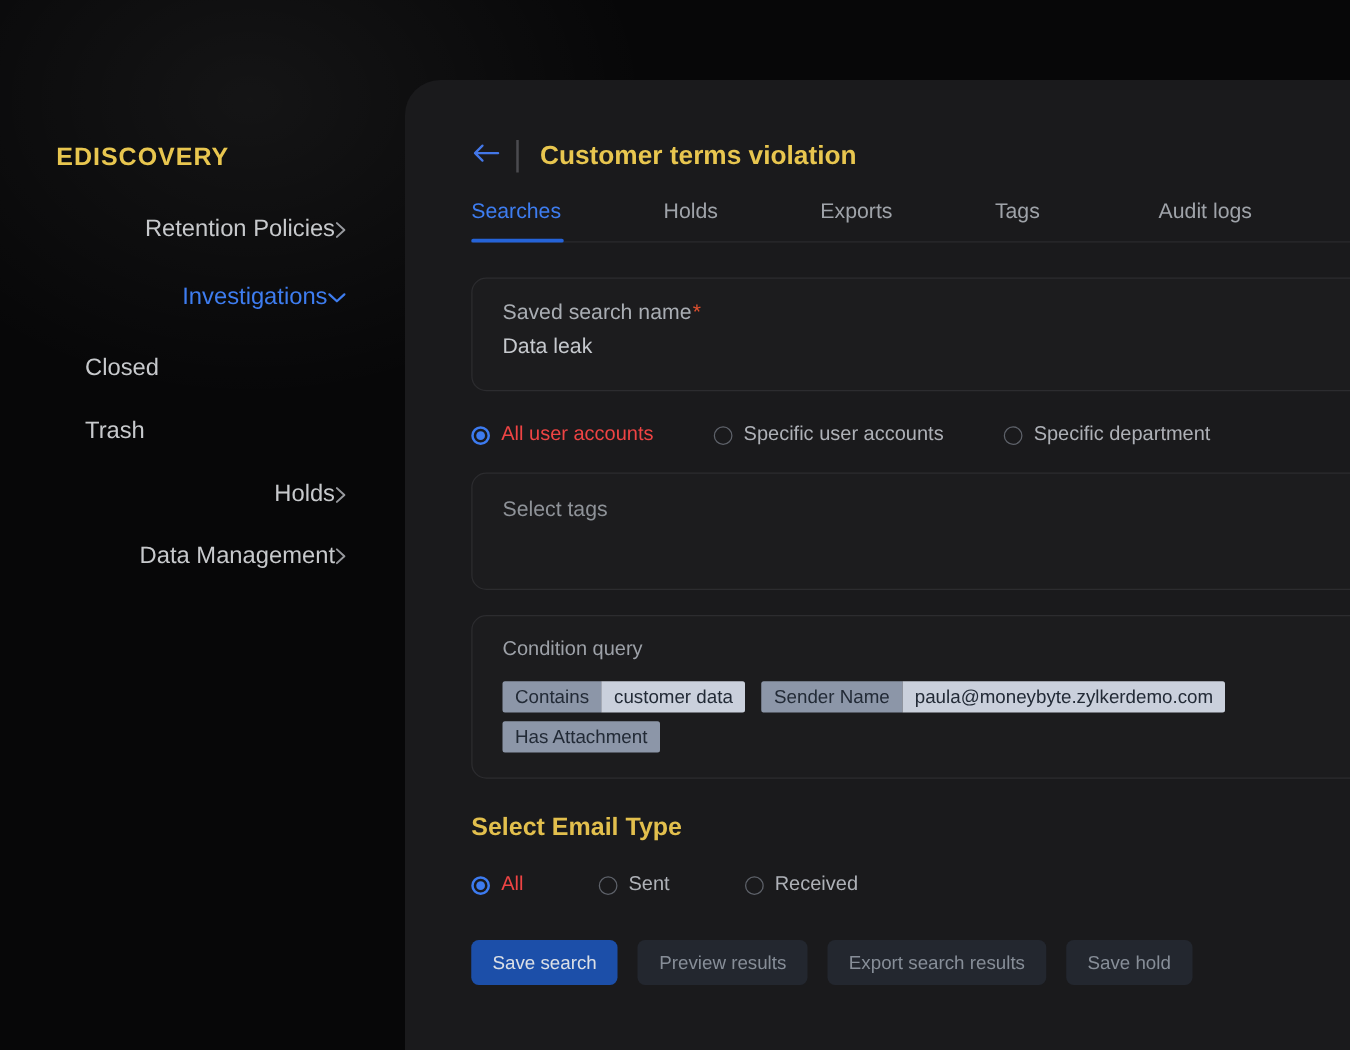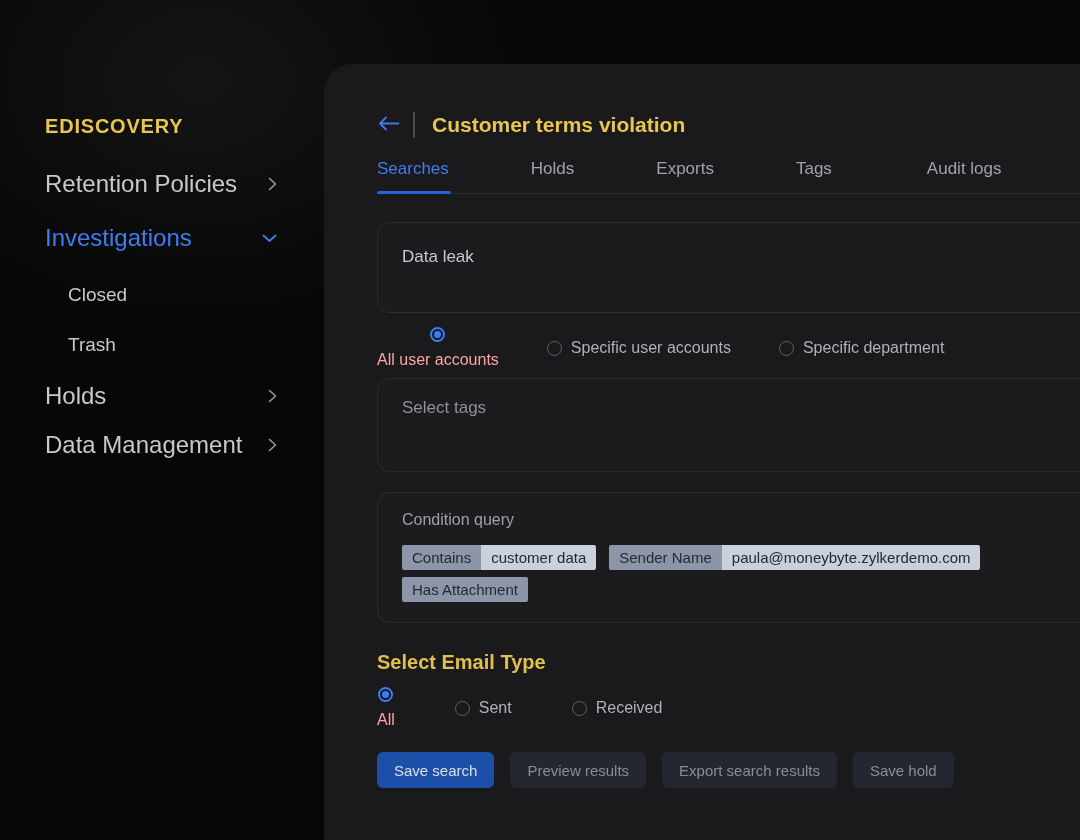--- a/index.html
+++ b/index.html
@@ -20,22 +20,22 @@
   
   .sidebar {
     position:absolute; left:0; top:0; width:324px; height:840px;
     padding:115px 0 0 45px;
   }
   .app-title {
     font-size:20px; font-weight:700; letter-spacing:0.8px;
     color:#E8C64F; height:25px;
   }
   .nav-row {
-    width:240px; display:flex; align-items:center; justify-content:space-between;
-    font-size:24px; color:#C7C9CC; cursor:default; height:24px;
+    width:240px; display:flex; align-items:center; justify-content:flex-end;
+    font-size:19px; color:#C7C9CC; cursor:default; height:24px;
   }
   .nav-row .chev { display:flex; align-items:center; margin-right:8px; }
   .row-rp   { margin-top:32px; }
   .row-inv  { margin-top:30px; color:#3E7DF0; }
   .open-box {
     margin-top:38px; width:240px; height:50px;
     background:#202022; border-radius:8px;
     display:flex; align-items:center; padding-left:23px;
     font-size:19px; color:#E8C64F;
   }
@@ -77,21 +77,21 @@
     background:#1C1C1E; border:1px solid #2C2C2F; border-radius:12px;
     margin-right:-24px;
   }
   .name-card { margin-top:28px; height:91px; padding:17px 24px; }
   .field-label { font-size:17px; color:#A9ADB3; }
   .req-mark { color:#E0502F; margin-left:1px; }
   .field-value { margin-top:7px; font-size:17px; color:#C6C9CE; }
 
   .radio-row { display:flex; align-items:center; margin-top:23px; height:24px; gap:48px; }
   .radio-item { display:flex; align-items:center; gap:9px; font-size:16px; color:#AEB1B7; cursor:pointer; }
-  .radio-item.selected { color:#fca5a5;flex-direction:column; }
+  .radio-item.selected { color:#ef4444; }
   .radio {
     width:15px; height:15px; border-radius:50%;
     border:1.5px solid #5E626A; flex:0 0 auto; position:relative;
   }
   .radio.on { border:2px solid #3D7BF0; }
   .radio.on::after {
     content:""; position:absolute; inset:2px; border-radius:50%; background:#3D7BF0;
   }
 
   .tags-card { margin-top:18px; height:94px; padding:19px 24px; }
@@ -193,20 +193,23 @@
 
     <div class="tabs">
       <div class="tab active">Searches</div>
       <div class="tab">Holds</div>
       <div class="tab">Exports</div>
       <div class="tab">Tags</div>
       <div class="tab last">Audit logs</div>
     </div>
 
     <div class="card name-card">
+      <div class="field-label">
+        <span>Saved search name</span><span class="req-mark">*</span>
+      </div>
       <div class="field-value">Data leak</div>
     </div>
 
     <div class="radio-row">
       <div class="radio-item selected">
         <span class="radio on"></span>
         <span>All user accounts</span>
       </div>
       <div class="radio-item">
         <span class="radio"></span>

